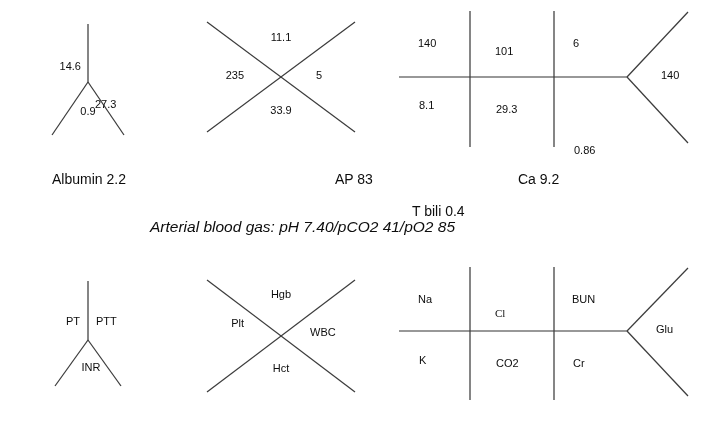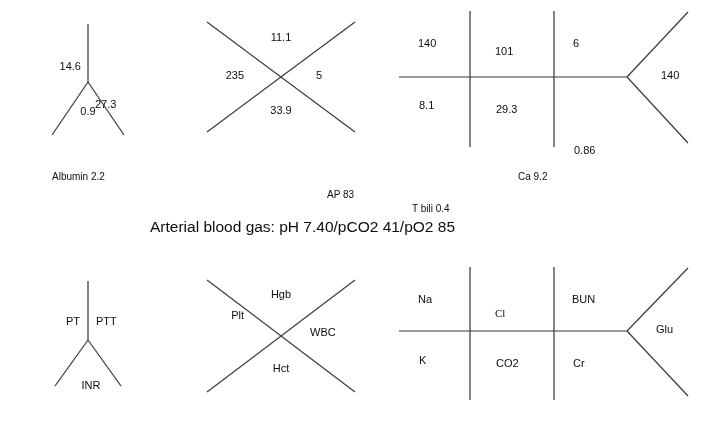--- a/index.html
+++ b/index.html
@@ -50,24 +50,25 @@
   }
   .txt.center {
     transform: translateX(-50%);
     text-align: center;
   }
   .txt.right {
     transform: translateX(-100%);
     text-align: right;
   }
   .caption {
-    font-size: 10px;
+    font-size: 14px;
   }
   .abg {
     font-size: 15.5px;
+    font-style: italic;
   }
 </style>
 </head>
 <body>
 
 <div id="sheet">
 
   <svg class="diagram-layer" viewBox="0 0 723 424">
 
     <g>
@@ -121,32 +122,32 @@
 
   <span class="txt" style="left:418px; top:38px;">140</span>
   <span class="txt" style="left:495px; top:46px;">101</span>
   <span class="txt" style="left:573px; top:38px;">6</span>
   <span class="txt" style="left:419px; top:100px;">8.1</span>
   <span class="txt" style="left:496px; top:104px;">29.3</span>
   <span class="txt" style="left:574px; top:104px;margin-top:41px;">0.86</span>
   <span class="txt" style="left:661px; top:70px;">140</span>
 
   <span class="txt caption" style="left:52px;  top:172px;">Albumin 2.2</span>
-  <span class="txt caption" style="left:327px; top:172px;margin-top:18px;">AP 83</span>
+  <span class="txt caption" style="left:335px; top:172px;">AP 83</span>
   <span class="txt caption" style="left:412px; top:172px;margin-top:32px;">T bili 0.4</span>
   <span class="txt caption" style="left:518px; top:172px;text-align:right;">Ca 9.2</span>
 
   <span class="txt abg" style="left:150px; top:219px;">Arterial blood gas: pH 7.40/pCO2 41/pO2 85</span>
 
   <span class="txt right" style="left:80px;  top:316px;">PT</span>
   <span class="txt" style="left:96px;  top:316px;">PTT</span>
-  <span class="txt center" style="left:91px;  top:362px;margin-top:18px;">INR</span>
+  <span class="txt center" style="left:91px;  top:362px;">INR</span>
 
   <span class="txt center" style="left:281px; top:289px;">Hgb</span>
-  <span class="txt right" style="left:244px; top:310px;">Plt</span>
+  <span class="txt right" style="left:244px; top:318px;">Plt</span>
   <span class="txt" style="left:310px; top:327px;">WBC</span>
   <span class="txt center" style="left:281px; top:363px;">Hct</span>
 
   <span class="txt" style="left:418px; top:294px;">Na</span>
   <span class="txt" style="left:495px; top:308px;font-family:Liberation Serif, serif;">Cl</span>
   <span class="txt" style="left:572px; top:294px;">BUN</span>
   <span class="txt" style="left:419px; top:355px;">K</span>
   <span class="txt" style="left:496px; top:358px;">CO2</span>
   <span class="txt" style="left:573px; top:358px;">Cr</span>
   <span class="txt" style="left:656px; top:324px;">Glu</span>

